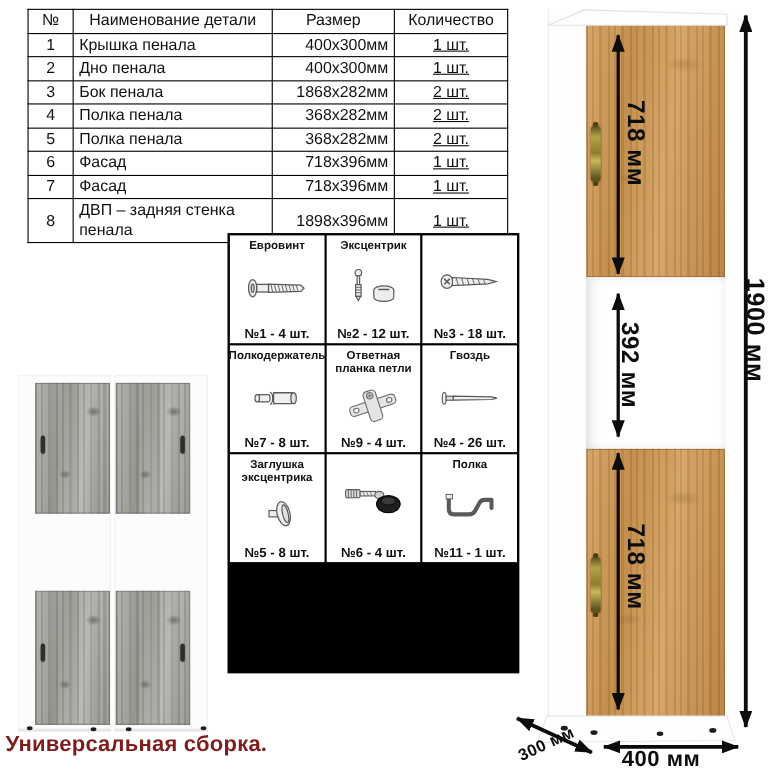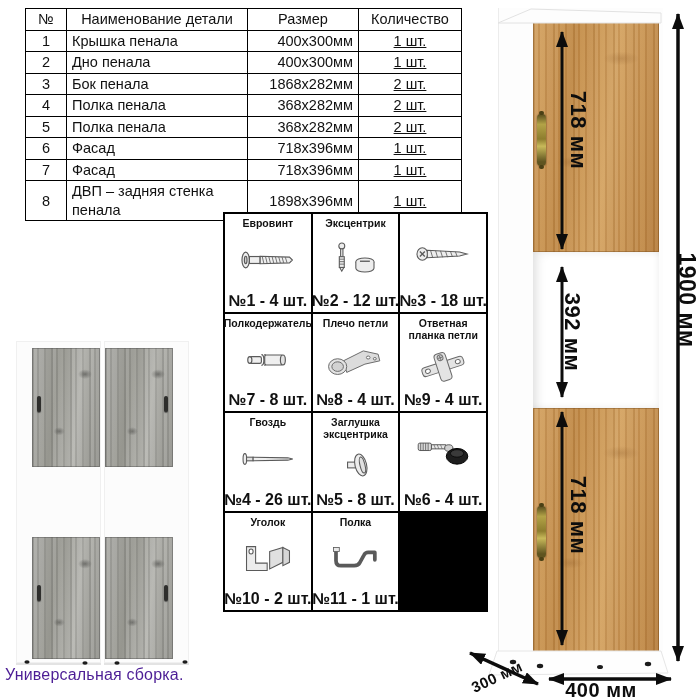--- a/index.html
+++ b/index.html
@@ -13,48 +13,48 @@
          overflow:hidden;}
   .parts th{text-align:center;}
   .parts td.c0{text-align:center;width:30px;}
   .parts td.c1{text-align:left;width:170px;}
   .parts td.c2{text-align:right;width:100px;}
   .parts td.c3{text-align:center;width:92px;text-decoration:underline;}
 
   
   .hw-grid{position:absolute;left:207px;top:212px;width:261px;height:396px;
            display:grid;grid-template-columns:repeat(3,1fr);grid-template-rows:repeat(4,1fr);
-           border:2px solid #000;background:#000;grid-gap:2px;margin-left:16px;}
+           border:2px solid #000;background:#000;grid-gap:2px;}
   .hw-cell{background:#fff;display:flex;flex-direction:column;align-items:center;
            padding:3px 2px 2px 2px;min-width:0;}
   .hw-name{font-size:10.5px;font-weight:bold;text-align:center;line-height:1.15;}
   .hw-art{flex:1;display:flex;align-items:center;justify-content:center;width:100%;}
   .hw-art svg{width:66px;height:38px;}
-  .hw-count{font-size:16px;font-weight:bold;white-space:nowrap;}
+  .hw-count{font-size:12px;font-weight:bold;white-space:nowrap;}
 
   
   .cab-gray{position:absolute;top:341px;width:85px;height:322px;background:#fcfcfc;
             border-bottom:2px solid #e3e3e3;box-shadow:inset 0 0 0 1px #f0f0f0;}
   #cabL{left:16px;} #cabR{left:104px;}
   .door-gray{position:absolute;width:68px;
      background:
        radial-gradient(10px 7px at 78% 22%, rgba(35,35,33,.45), transparent 70%),
        radial-gradient(8px 6px at 40% 70%, rgba(35,35,33,.40), transparent 70%),
        repeating-linear-gradient(90deg, rgba(60,60,58,.16) 0 2px, rgba(255,255,255,.10) 2px 5px,
          rgba(90,90,88,.14) 5px 7px, rgba(255,255,255,.08) 7px 12px,
          rgba(70,70,68,.12) 12px 14px, rgba(255,255,255,0) 14px 19px),
        linear-gradient(96deg,#aaaaa6,#96968f 35%,#b3b3ae 65%,#90908a);
      box-shadow:inset 0 0 0 1px rgba(70,70,70,.40);}
   .dg-top{top:7px;height:119px;} .dg-bot{top:196px;height:122px;}
   #cabL .door-gray{left:16px;} #cabR .door-gray{left:1px;}
   .handle-gray{position:absolute;width:4px;height:16px;background:#2e2e2c;border-radius:2px;
      box-shadow:0 1px 1px rgba(0,0,0,.5);top:48px;}
   #cabL .handle-gray{left:5px;} #cabR .handle-gray{right:5px;}
 
-  .caption{position:absolute;left:5px;top:666px;font-size:16px;font-weight:normal;color:#4c1d95;
+  .caption{position:absolute;left:5px;top:666px;font-size:20px;font-weight:bold;color:#7f1d1d;
            letter-spacing:.2px;}
 
   
   .cab-main{position:absolute;left:498px;top:8px;width:164px;height:664px;background:#fdfdfd;
             border-left:1px solid #ececec;}
   .door-wood{position:absolute;left:34px;width:126px;
      background:
        radial-gradient(26px 10px at 70% 18%, rgba(120,70,25,.22), transparent 70%),
        radial-gradient(20px 8px at 30% 62%, rgba(120,70,25,.20), transparent 70%),
        repeating-linear-gradient(90deg, rgba(110,65,20,.14) 0 2px, rgba(255,255,255,.07) 2px 5px,
@@ -205,35 +205,20 @@
               <ellipse cx="14" cy="23" rx="2.5" ry="4"></ellipse>
               <path d="M28,16.5 a3,6.5 0 0 1 0,13 M31.5,16.5 a3,6.5 0 0 1 0,13" fill="none"></path>
               <rect x="32" y="17" width="22" height="12" rx="2"></rect>
               <ellipse cx="54" cy="23" rx="3" ry="6" fill="#e2e2e2"></ellipse>
             </g>
           </svg>
         </div>
         <div class="hw-count">№7 - 8 шт.</div>
       </div>
       <div class="hw-cell">
-        <div class="hw-name">Плечо петли</div>
-        <div class="hw-art">
-          <svg viewBox="0 0 72 46">
-            <g fill="#e3e3e3" stroke="#6a6a6a" stroke-width="1.2">
-              <path d="M22,24 L46,12 L64,16 L66,24 L48,28 L26,38 Z" fill="#dcdcdc"></path>
-              <ellipse cx="15" cy="31" rx="11" ry="9.5"></ellipse>
-              <ellipse cx="15" cy="31" rx="7" ry="5.8" fill="#d2d2d2"></ellipse>
-              <ellipse cx="52" cy="20" rx="2.2" ry="1.8" fill="#fff"></ellipse>
-              <ellipse cx="60" cy="21.5" rx="1.8" ry="1.5" fill="#fff"></ellipse>
-            </g>
-          </svg>
-        </div>
-        <div class="hw-count">№8 - 4 шт.</div>
-      </div>
-      <div class="hw-cell">
         <div class="hw-name">Ответная планка петли</div>
         <div class="hw-art">
           <svg viewBox="0 0 72 46">
             <g transform="rotate(-18 36 24)" fill="#e4e4e4" stroke="#6a6a6a" stroke-width="1.2">
               <rect x="10" y="18" width="52" height="11" rx="4"></rect>
               <rect x="29" y="7" width="14" height="34" rx="4"></rect>
               <ellipse cx="17" cy="23.5" rx="3" ry="2.5" fill="#fff"></ellipse>
               <ellipse cx="55" cy="23.5" rx="3" ry="2.5" fill="#fff"></ellipse>
               <circle cx="36" cy="12.5" r="3.5" fill="#cfcfcf"></circle>
               <path d="M33.5,12.5 h5 M36,10 v5" stroke-width="1" fill="none"></path>
@@ -276,34 +261,20 @@
               <path d="M9,11 v9 M12,11 v9 M15,11 v9 M18,11 v9" fill="none" stroke-width="1"></path>
               <rect x="22" y="13" width="17" height="5" fill="#e8e8e8"></rect>
               <path d="M25,13 l2,5 M29,13 l2,5 M33,13 l2,5" stroke-width=".8" fill="none"></path>
               <ellipse cx="43" cy="17" rx="5" ry="4" fill="#cfcfcf"></ellipse>
               <ellipse cx="53" cy="27" rx="13" ry="9.5" fill="#1e1e1e" stroke="#000"></ellipse>
               <ellipse cx="53" cy="23.5" rx="8" ry="4.5" fill="#3a3a3a" stroke="#000" stroke-width=".8"></ellipse>
             </g>
           </svg>
         </div>
         <div class="hw-count">№6 - 4 шт.</div>
-      </div>
-      <div class="hw-cell">
-        <div class="hw-name">Уголок</div>
-        <div class="hw-art">
-          <svg viewBox="0 0 72 46">
-            <g fill="#ececec" stroke="#5a5a5a" stroke-width="1.3">
-              <path d="M10,8 h11 v20 h14 v9 h-25 z"></path>
-              <ellipse cx="15.5" cy="14" rx="2.5" ry="3" fill="#fff"></ellipse>
-              <path d="M38,14 l16,-5 v18 l-16,8 z" fill="#e0e0e0"></path>
-              <path d="M54,9 l8,4 v14 l-8,4 z" fill="#d6d6d6"></path>
-            </g>
-          </svg>
-        </div>
-        <div class="hw-count">№10 - 2 шт.</div>
       </div>
       <div class="hw-cell">
         <div class="hw-name">Полка</div>
         <div class="hw-art">
           <svg viewBox="0 0 72 46">
             <path d="M13,13 v12 q0,6 6,6 h16 q5,0 7,-4 l5,-9 q1.5,-3 5,-3 h8 v9" fill="none" stroke="#5a5a5a" stroke-width="4.5" stroke-linecap="round" stroke-linejoin="round"></path>
             <rect x="10" y="9" width="7" height="5" fill="#e8e8e8" stroke="#5a5a5a" stroke-width="1"></rect>
           </svg>
         </div>
         <div class="hw-count">№11 - 1 шт.</div>

